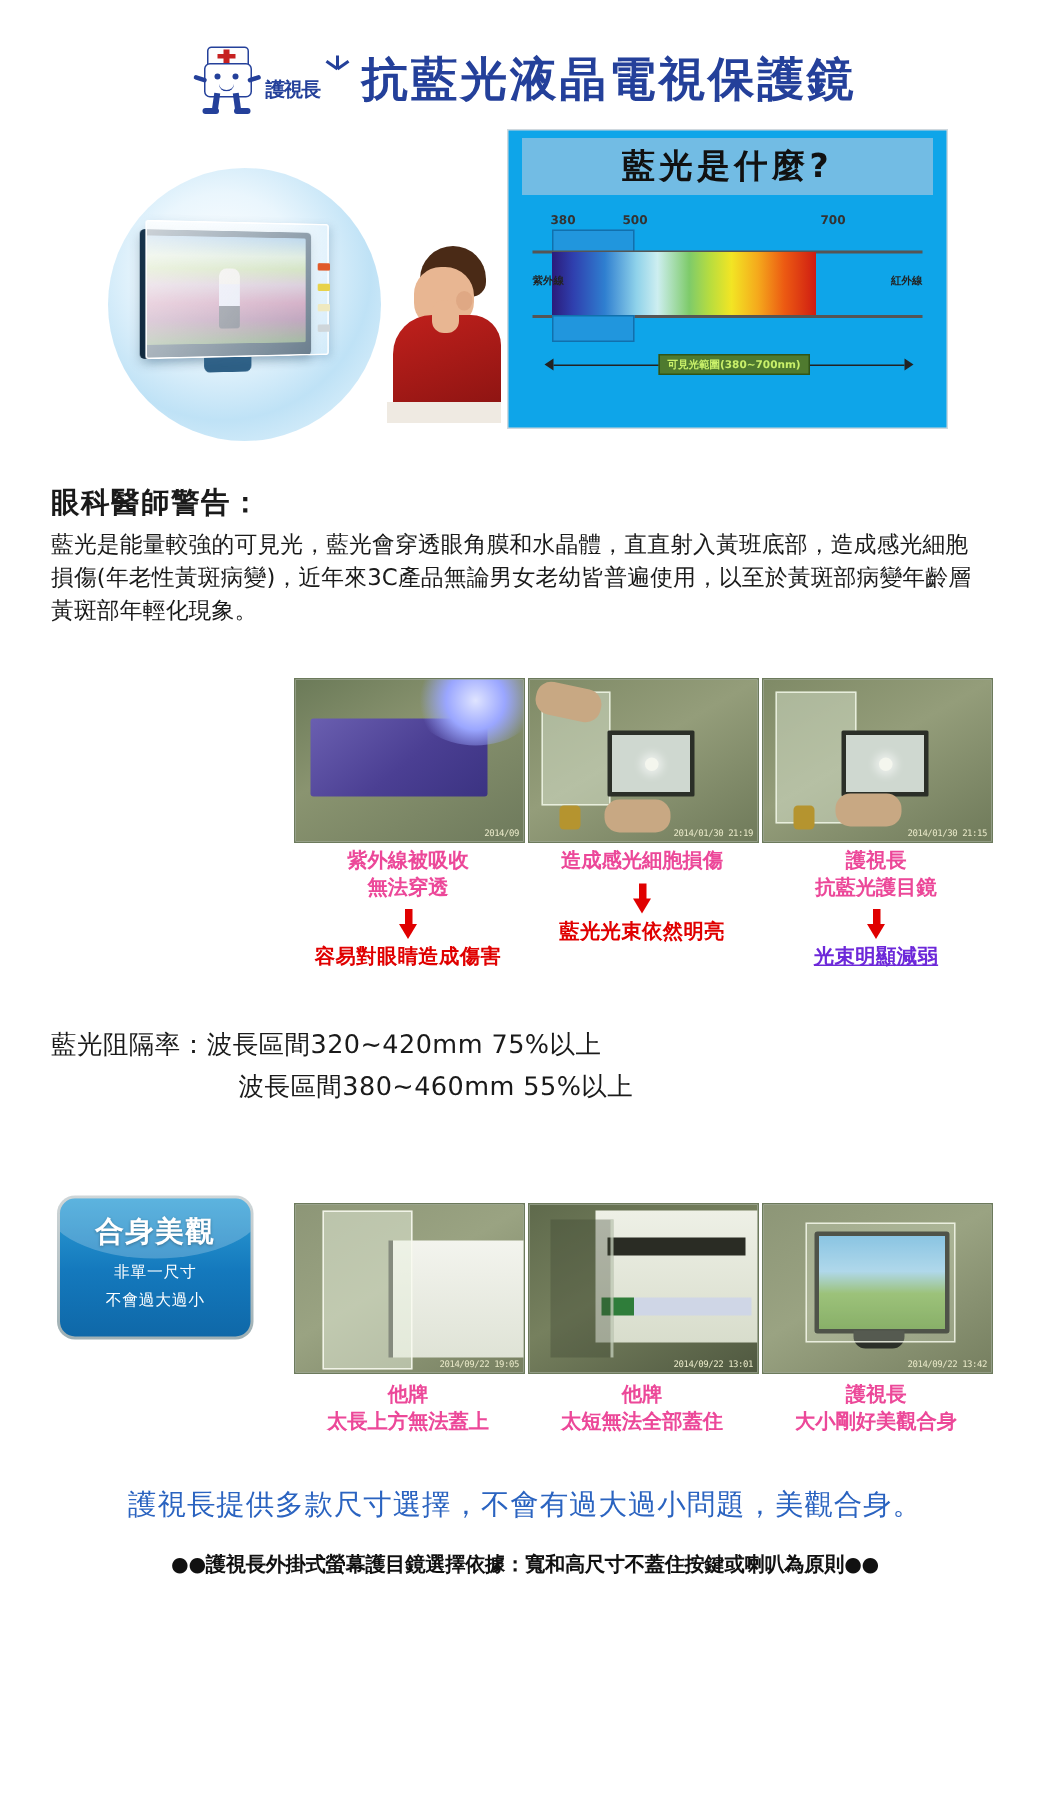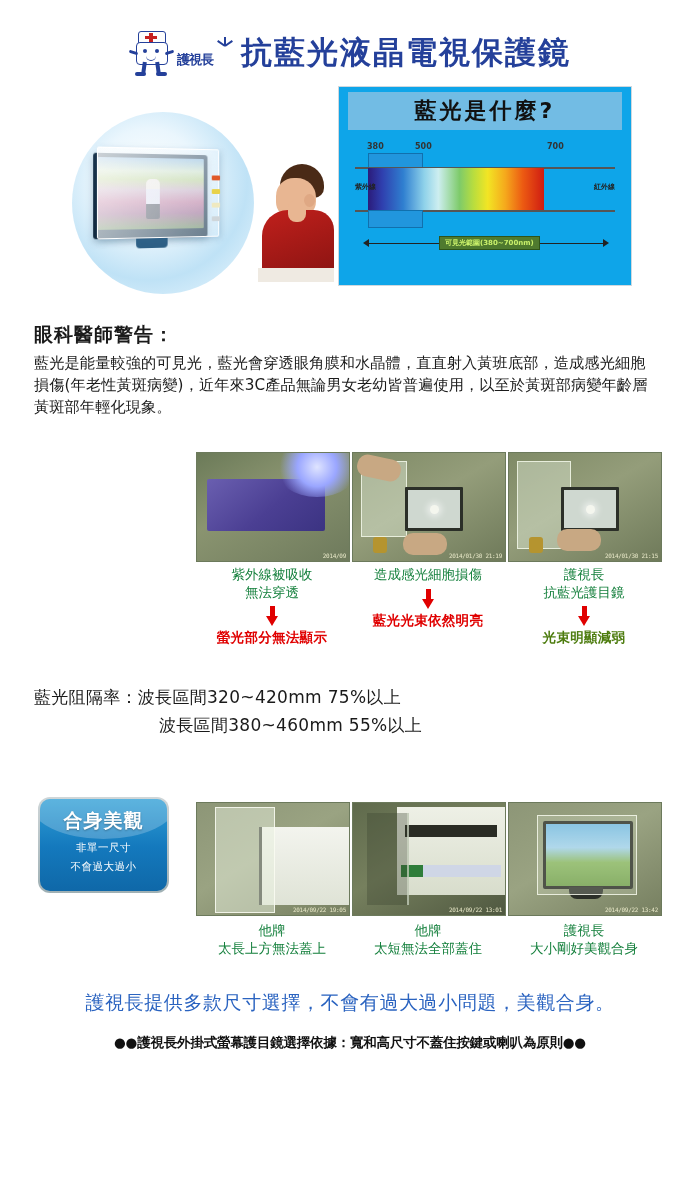--- a/index.html
+++ b/index.html
@@ -145,27 +145,27 @@
   .mon::after{content:"";position:absolute;left:50%;top:50%;width:9px;height:9px;margin:-4px 0 0 -4px;
     border-radius:50%;background:#f4f6ee;box-shadow:0 0 6px 3px rgba(255,255,255,.55);}
   .glass{position:absolute;left:8px;top:8px;width:44px;height:74px;
     background:rgba(225,235,215,.45);border:1px solid rgba(245,250,235,.8);}
   .hand2{position:absolute;width:44px;height:22px;background:#c8a883;border-radius:10px;}
   .knob{position:absolute;left:20px;bottom:8px;width:14px;height:16px;
     background:#b5942f;border-radius:3px;}
 
   
   .cap{position:absolute;text-align:center;width:152px;}
-  .cap .l1,.cap .l2{font-size:13.5px;line-height:1.3;color:#15803d;}
+  .cap .l1,.cap .l2{font-size:13.5px;line-height:1.3;color:#ec4899;font-weight:bold;}
   .arrow-d{width:13px;height:20px;margin:5px auto 3px;position:relative;}
   .arrow-d .sh{position:absolute;left:4px;top:0;width:5px;height:12px;background:#e00000;}
   .arrow-d .hd{position:absolute;left:0;top:10px;width:0;height:0;
     border-left:6.5px solid transparent;border-right:6.5px solid transparent;border-top:10px solid #e00000;}
   .cap .res{font-size:13.5px;font-weight:bold;letter-spacing:.3px;}
-  .res.red{color:#e00000;} .res.blue{color:#4d7c0f;}
+  .res.red{color:#e00000;} .res.blue{color:#6d28d9;text-decoration:underline;}
 
   
   .specs{position:absolute;left:34px;top:684px;width:620px;}
   .specs .line{font-size:17px;line-height:1.62;letter-spacing:.3px;}
   .specs .indent{padding-left:125px;}
   .specs .gap{display:inline-block;width:26px;}
 
   
   #ph4{left:196px;top:802px;width:152px;height:112px;
     background:linear-gradient(150deg,#8d9677 0%,#9aa382 45%,#767f60 100%);}
@@ -305,21 +305,21 @@
     <div class="stamp">2014/01/30 21:15</div>
   </div>
 
   <div class="cap" style="left:196px;top:566px;">
     <div class="l1">紫外線被吸收</div>
     <div class="l2">無法穿透</div>
     <div class="arrow-d">
         <div class="sh"></div>
         <div class="hd"></div>
       </div>
-    <div class="res red">螢光部分無法顯示</div>
+    <div class="res red">容易對眼睛造成傷害</div>
   </div>
   <div class="cap" style="left:352px;top:566px;">
     <div class="l1">造成感光細胞損傷</div>
     <div class="l2"></div>
     <div class="arrow-d">
         <div class="sh"></div>
         <div class="hd"></div>
       </div>
     <div class="res red">藍光光束依然明亮</div>
   </div>

